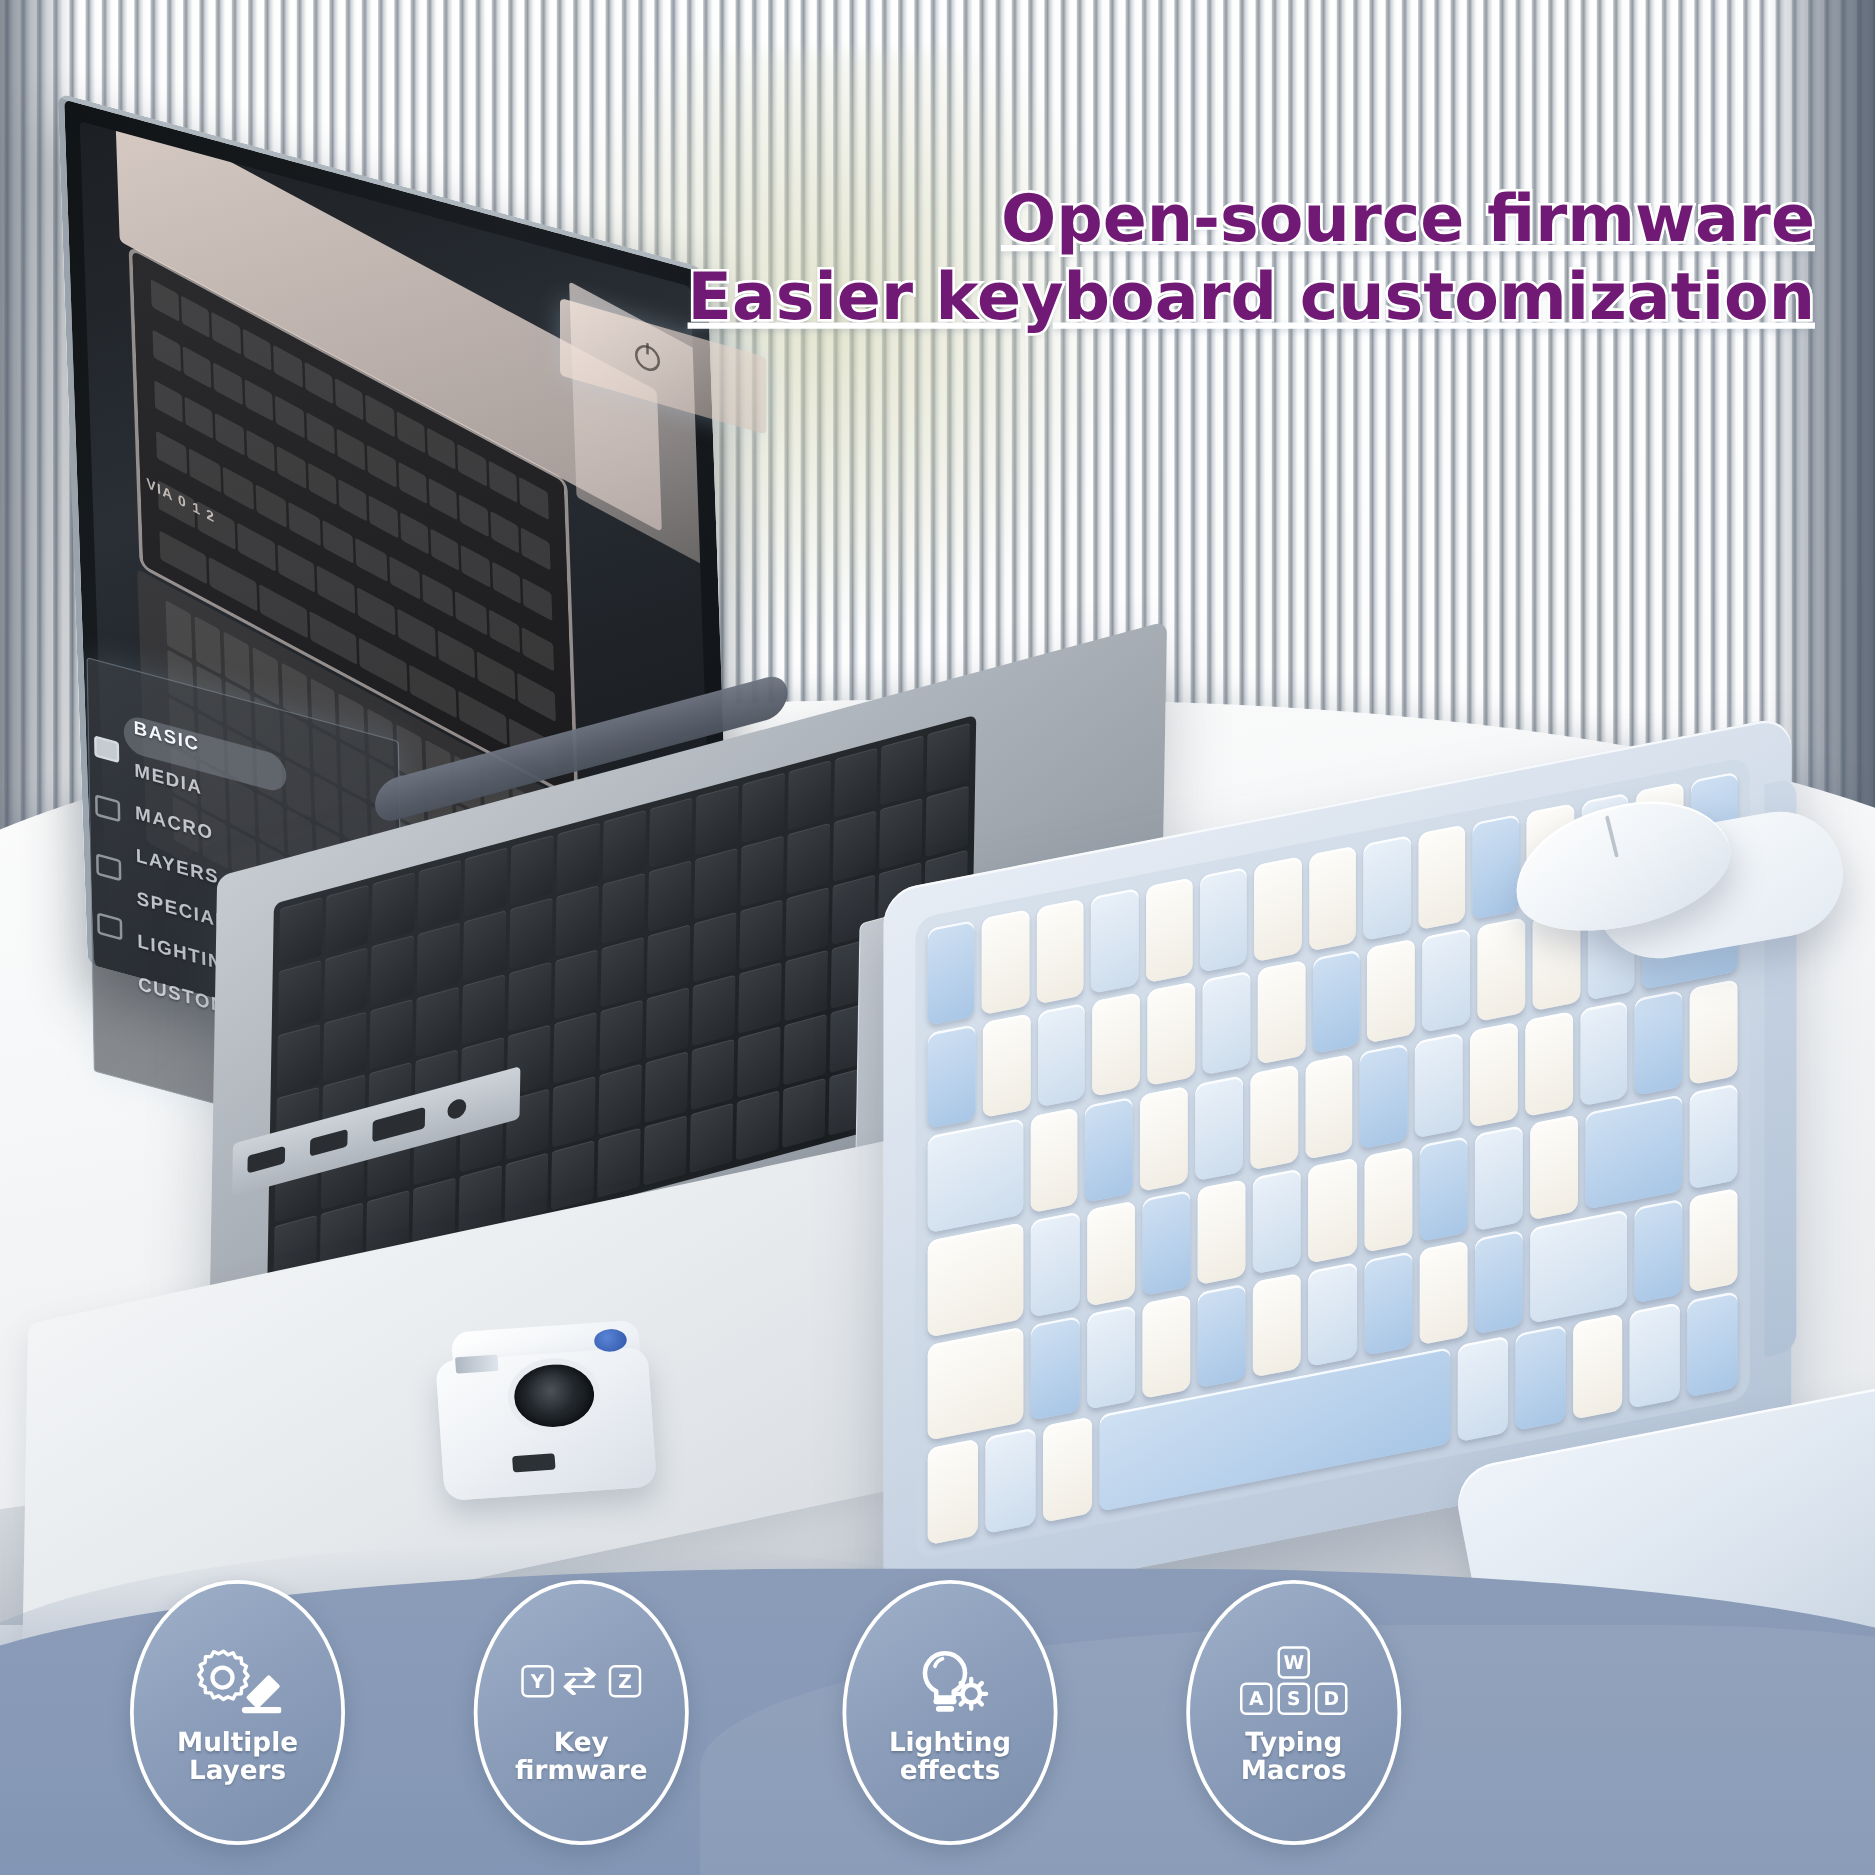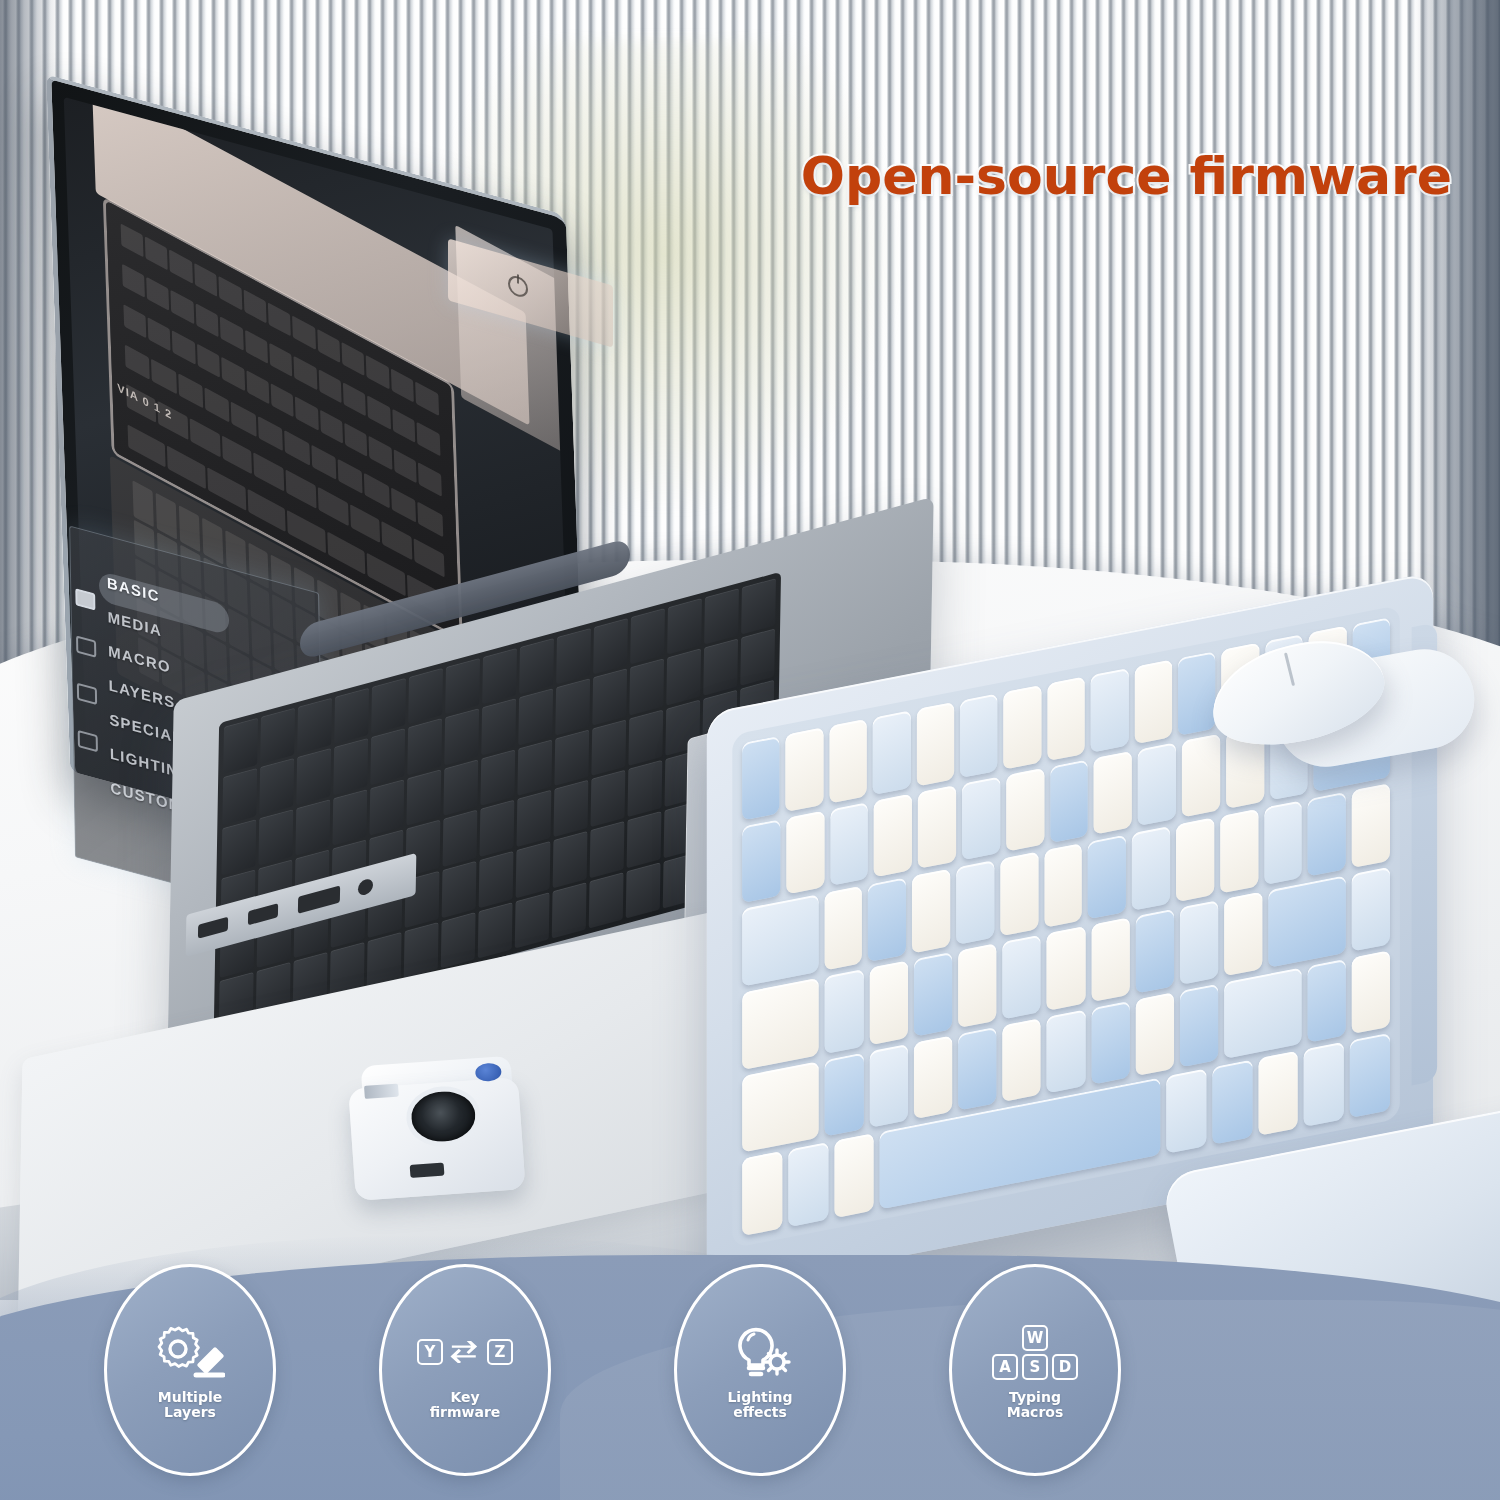--- a/index.html
+++ b/index.html
@@ -288,42 +288,43 @@
 
   
   .headline{
     position:absolute; left:0; top:34px; width:1500px; text-align:center;
     font-size:80px; font-weight:700; letter-spacing:-1px; color:#3464a8;
     -webkit-text-stroke:5px #ffffff; paint-order:stroke fill;
     text-shadow:0 3px 6px rgba(120,135,155,.35);
     font-family:"DejaVu Sans", sans-serif;
   }
   .sub1, .sub2{
-    position:absolute; right:48px; text-align:left; color:#c2410c;
+    position:absolute; right:48px; text-align:left; color:#701a75;
     font-weight:700; -webkit-text-stroke:4px #ffffff; paint-order:stroke fill;
     font-family:"DejaVu Sans", sans-serif; white-space:nowrap;
     text-shadow:0 2px 5px rgba(120,135,155,.30);
+    text-decoration:underline;
   }
   .sub1{ top:146px; font-size:52px; }
   .sub2{ top:208px; font-size:52px; }
 
   
   .features{ position:absolute; left:0; top:1264px; width:1500px; height:236px; }
   .feat{
     position:absolute; width:172px; height:212px; top:0;
     border-radius:50%;
     background:linear-gradient(150deg,#9fb0c9 0%,#8c9eba 45%,#7b8fae 100%);
     border:3px solid #ffffff;
     box-shadow:0 6px 16px rgba(70,85,110,.28);
     display:flex; flex-direction:column; align-items:center; justify-content:center;
     color:#fff;
   }
   .feat .ico{ height:64px; display:flex; align-items:center; justify-content:center; margin-bottom:6px; }
   .feat .lbl{
-    font-size:14px; font-weight:700; line-height:1.06; text-align:center;
+    font-size:21px; font-weight:700; line-height:1.06; text-align:center;
     text-shadow:0 1px 2px rgba(50,62,80,.35);
     font-family:"DejaVu Sans", sans-serif;
   }
   .f0{ left:104px; } .f1{ left:379px; } .f2{ left:674px; } .f3{ left:949px; } .f4{ left:1224px; }
 
   .keycap{
     display:inline-flex; align-items:center; justify-content:center;
     border:2.5px solid #fff; border-radius:5px; font-size:15px; font-weight:700;
     width:26px; height:26px; font-family:"DejaVu Sans", sans-serif;
   }
@@ -751,20 +752,21 @@
 
   <div class="mouse-case"></div>
   <div class="mouse"></div>
   <div class="wrist"></div>
 
   <div class="floor-wave"></div>
   <div class="floor"></div>
   <div class="floor2"></div>
 
   <div class="sub1">Open-source firmware</div>
+  <div class="sub2">Easier keyboard customization</div>
 
   <div class="features">
 
     <div class="feat f0">
       <div class="ico">
         <svg width="70" height="58" viewBox="0 0 70 58" fill="none" stroke="#fff" stroke-width="3.4" stroke-linecap="round" stroke-linejoin="round">
           <path d="M24 8.5 28.5 12l5-2 2.5 4.8 5.4.3.4 5.4 4.8 2.6-2 5 3.5 4.4-3.5 4.4 2 5-4.8 2.6-.4 5.4-5.4.3-2.5 4.8-5-2L24 55.5 19.5 52l-5 2L12 49.2l-5.4-.3-.4-5.4L1.4 41l2-5L0 31.6 3.4 27l-2-5 4.8-2.6.4-5.4 5.4-.3L14.5 9l5 2z" transform="translate(4,-2) scale(.82)"></path>
           <circle cx="23" cy="26" r="8"></circle>
           <path d="M44 42 60 26l7 7-16 16z" fill="#fff" stroke="none"></path>
           <path d="M44 42 60 26l7 7-16 16z"></path>

